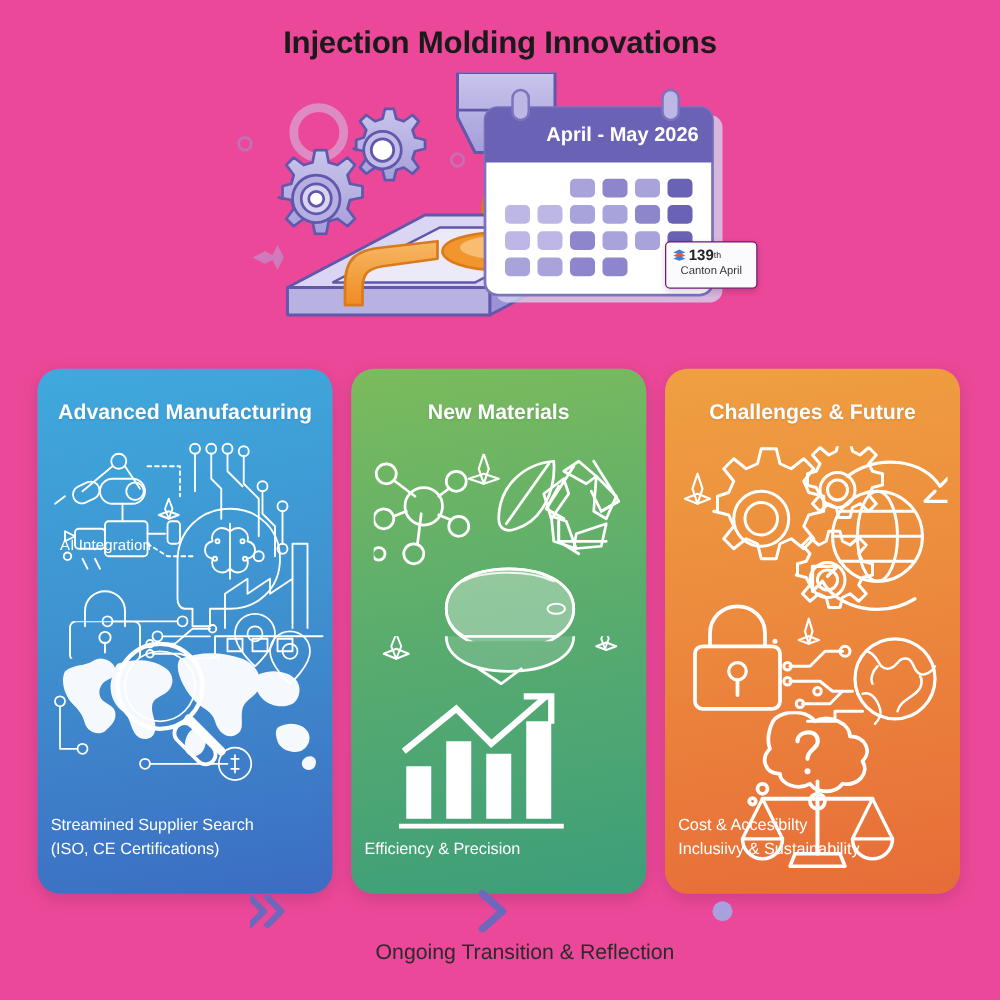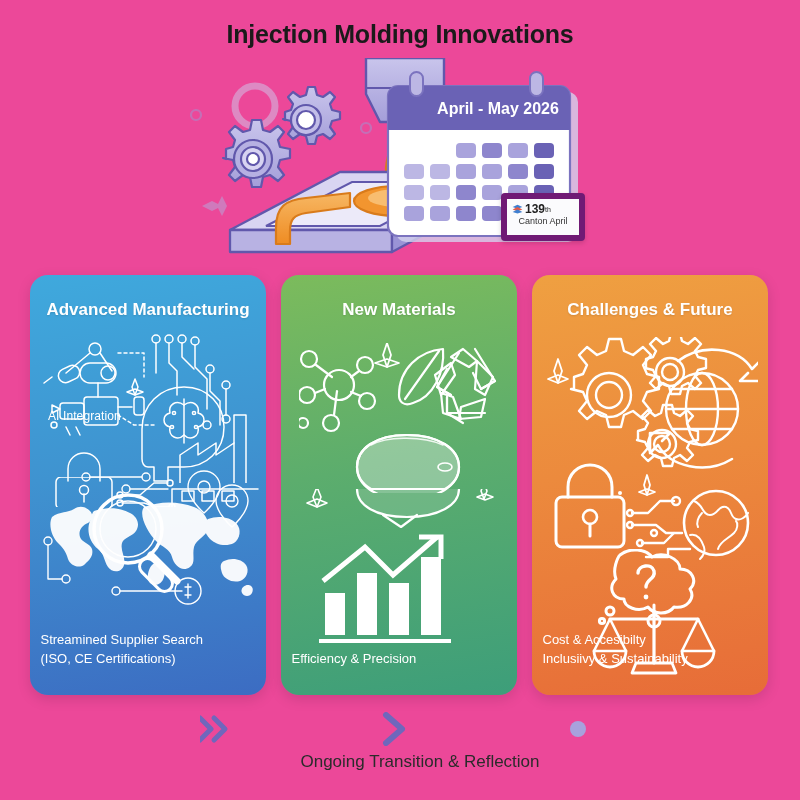--- a/index.html
+++ b/index.html
@@ -56,20 +56,21 @@
   .card {
     position: relative;
     width: 236px;
     height: 420px;
     border-radius: 18px;
     overflow: hidden;
     box-shadow: 0 4px 14px rgba(0,0,0,0.13);
     display: flex;
     flex-direction: column;
     align-items: center;
+    margin-top: 20px;
   }
   .card.blue   { background: linear-gradient(170deg, #3fa9dd 0%, #3f93d0 45%, #3c6cc2 100%); }
   .card.green  { background: linear-gradient(170deg, #7cbb5c 0%, #5fae६b 40%, #3d9e7a 100%); }
   .card.green  { background: linear-gradient(170deg, #7cbb5c 0%, #5cad6d 45%, #3d9e7a 100%); }
   .card.orange { background: linear-gradient(170deg, #efa041 0%, #ec8a3d 45%, #e76c38 100%); }
 
   .card-title {
     margin-top: 24px;
     font-size: 17px;
     font-weight: bold;
@@ -221,22 +222,22 @@
           <rect x="260" y="148" width="20" height="15" rx="4" fill="#a9a3dc"></rect>
           <rect x="286" y="148" width="20" height="15" rx="4" fill="#8e86cd"></rect>
           <rect x="312" y="148" width="20" height="15" rx="4" fill="#8e86cd"></rect>
         </g>
       </g>
     </svg>
 
     <div style="position:absolute; left:218px; top:42px; width:220px; text-align:center;
                 color:#ffffff; font-size:16px; font-weight:bold;">April - May 2026</div>
 
-    <div style="position:absolute; left:331px; top:135px; width:72px; height:36px;
-                background:#fbfbfd; border:6px solid #701a75; border-radius:4px;
+    <div style="position:absolute; left:362px; top:135px; width:72px; height:36px;
+                background:#fbfbfd; border:1px solid #701a75; border-radius:4px;
                 box-shadow:0 2px 5px rgba(0,0,0,0.16);">
       <div style="display:flex; align-items:center; padding:3px 0 0 4px;">
         <svg width="13" height="13" viewBox="0 0 16 16">
           <path d="M2 5 l6 -3 6 3 -6 2 z" fill="#3f7fd0"></path>
           <path d="M2 8 l6 -3 6 3 -6 2 z" fill="#e05a4a"></path>
           <path d="M2 11 l6 -3 6 3 -6 2 z" fill="#3f7fd0"></path>
         </svg>
         <span style="font-size:12px; font-weight:bold; color:#222; margin-left:1px;">139</span>
         <span style="font-size:7px; color:#222; vertical-align:super;">th</span>
       </div>

